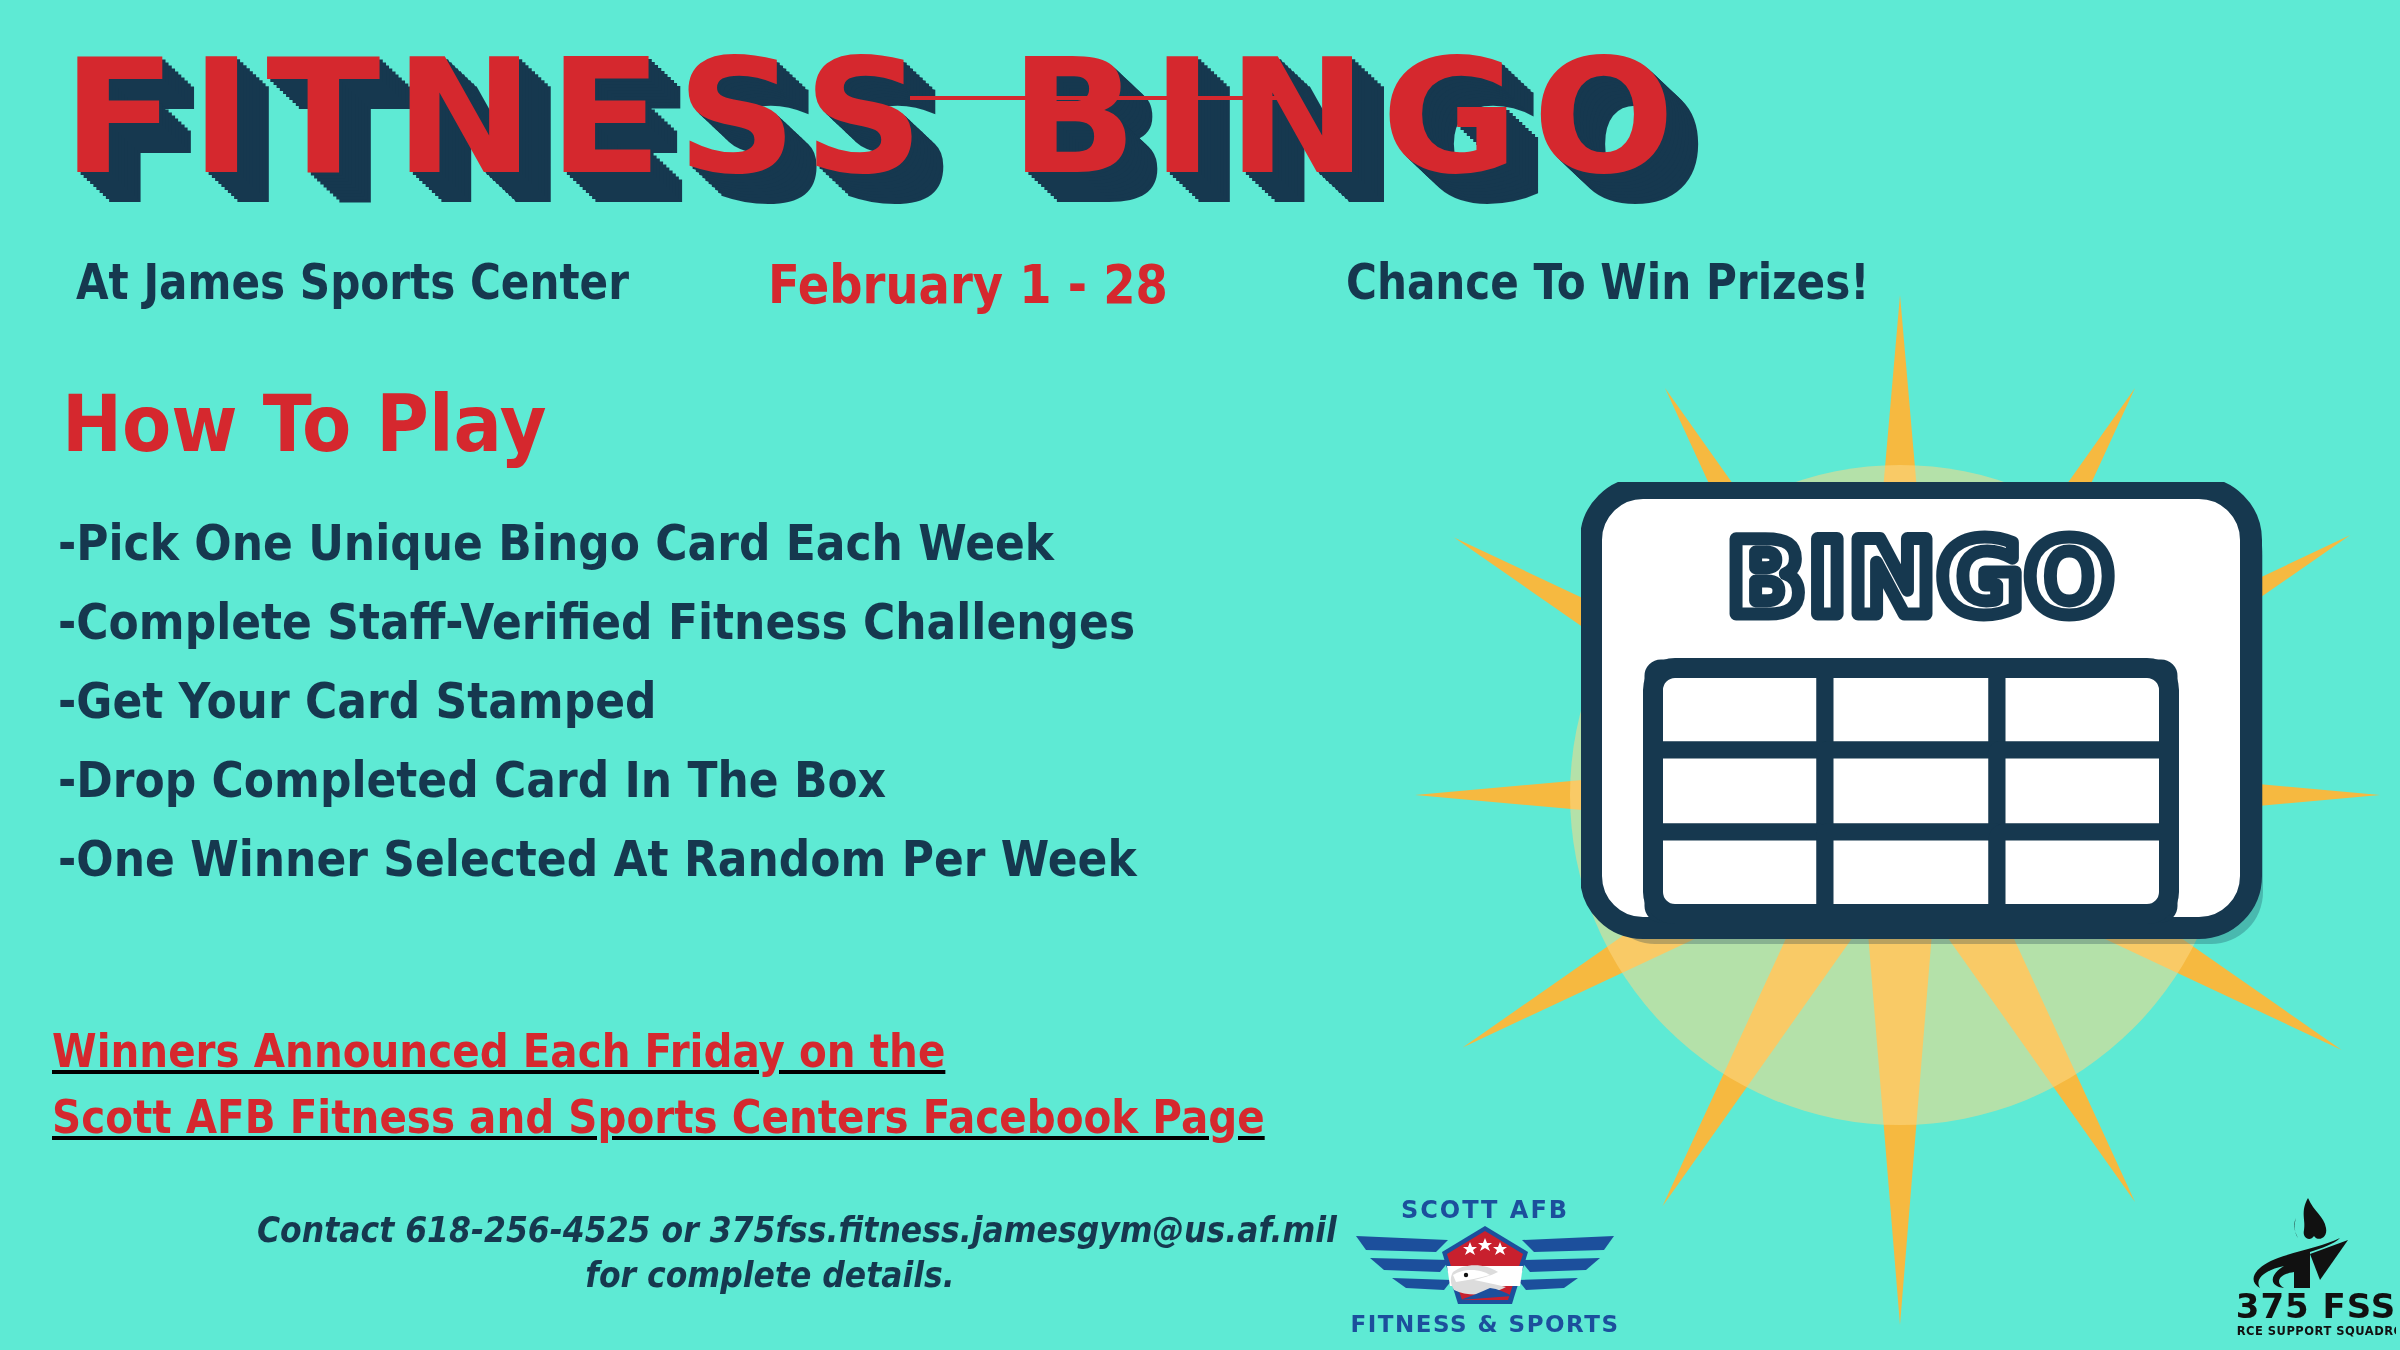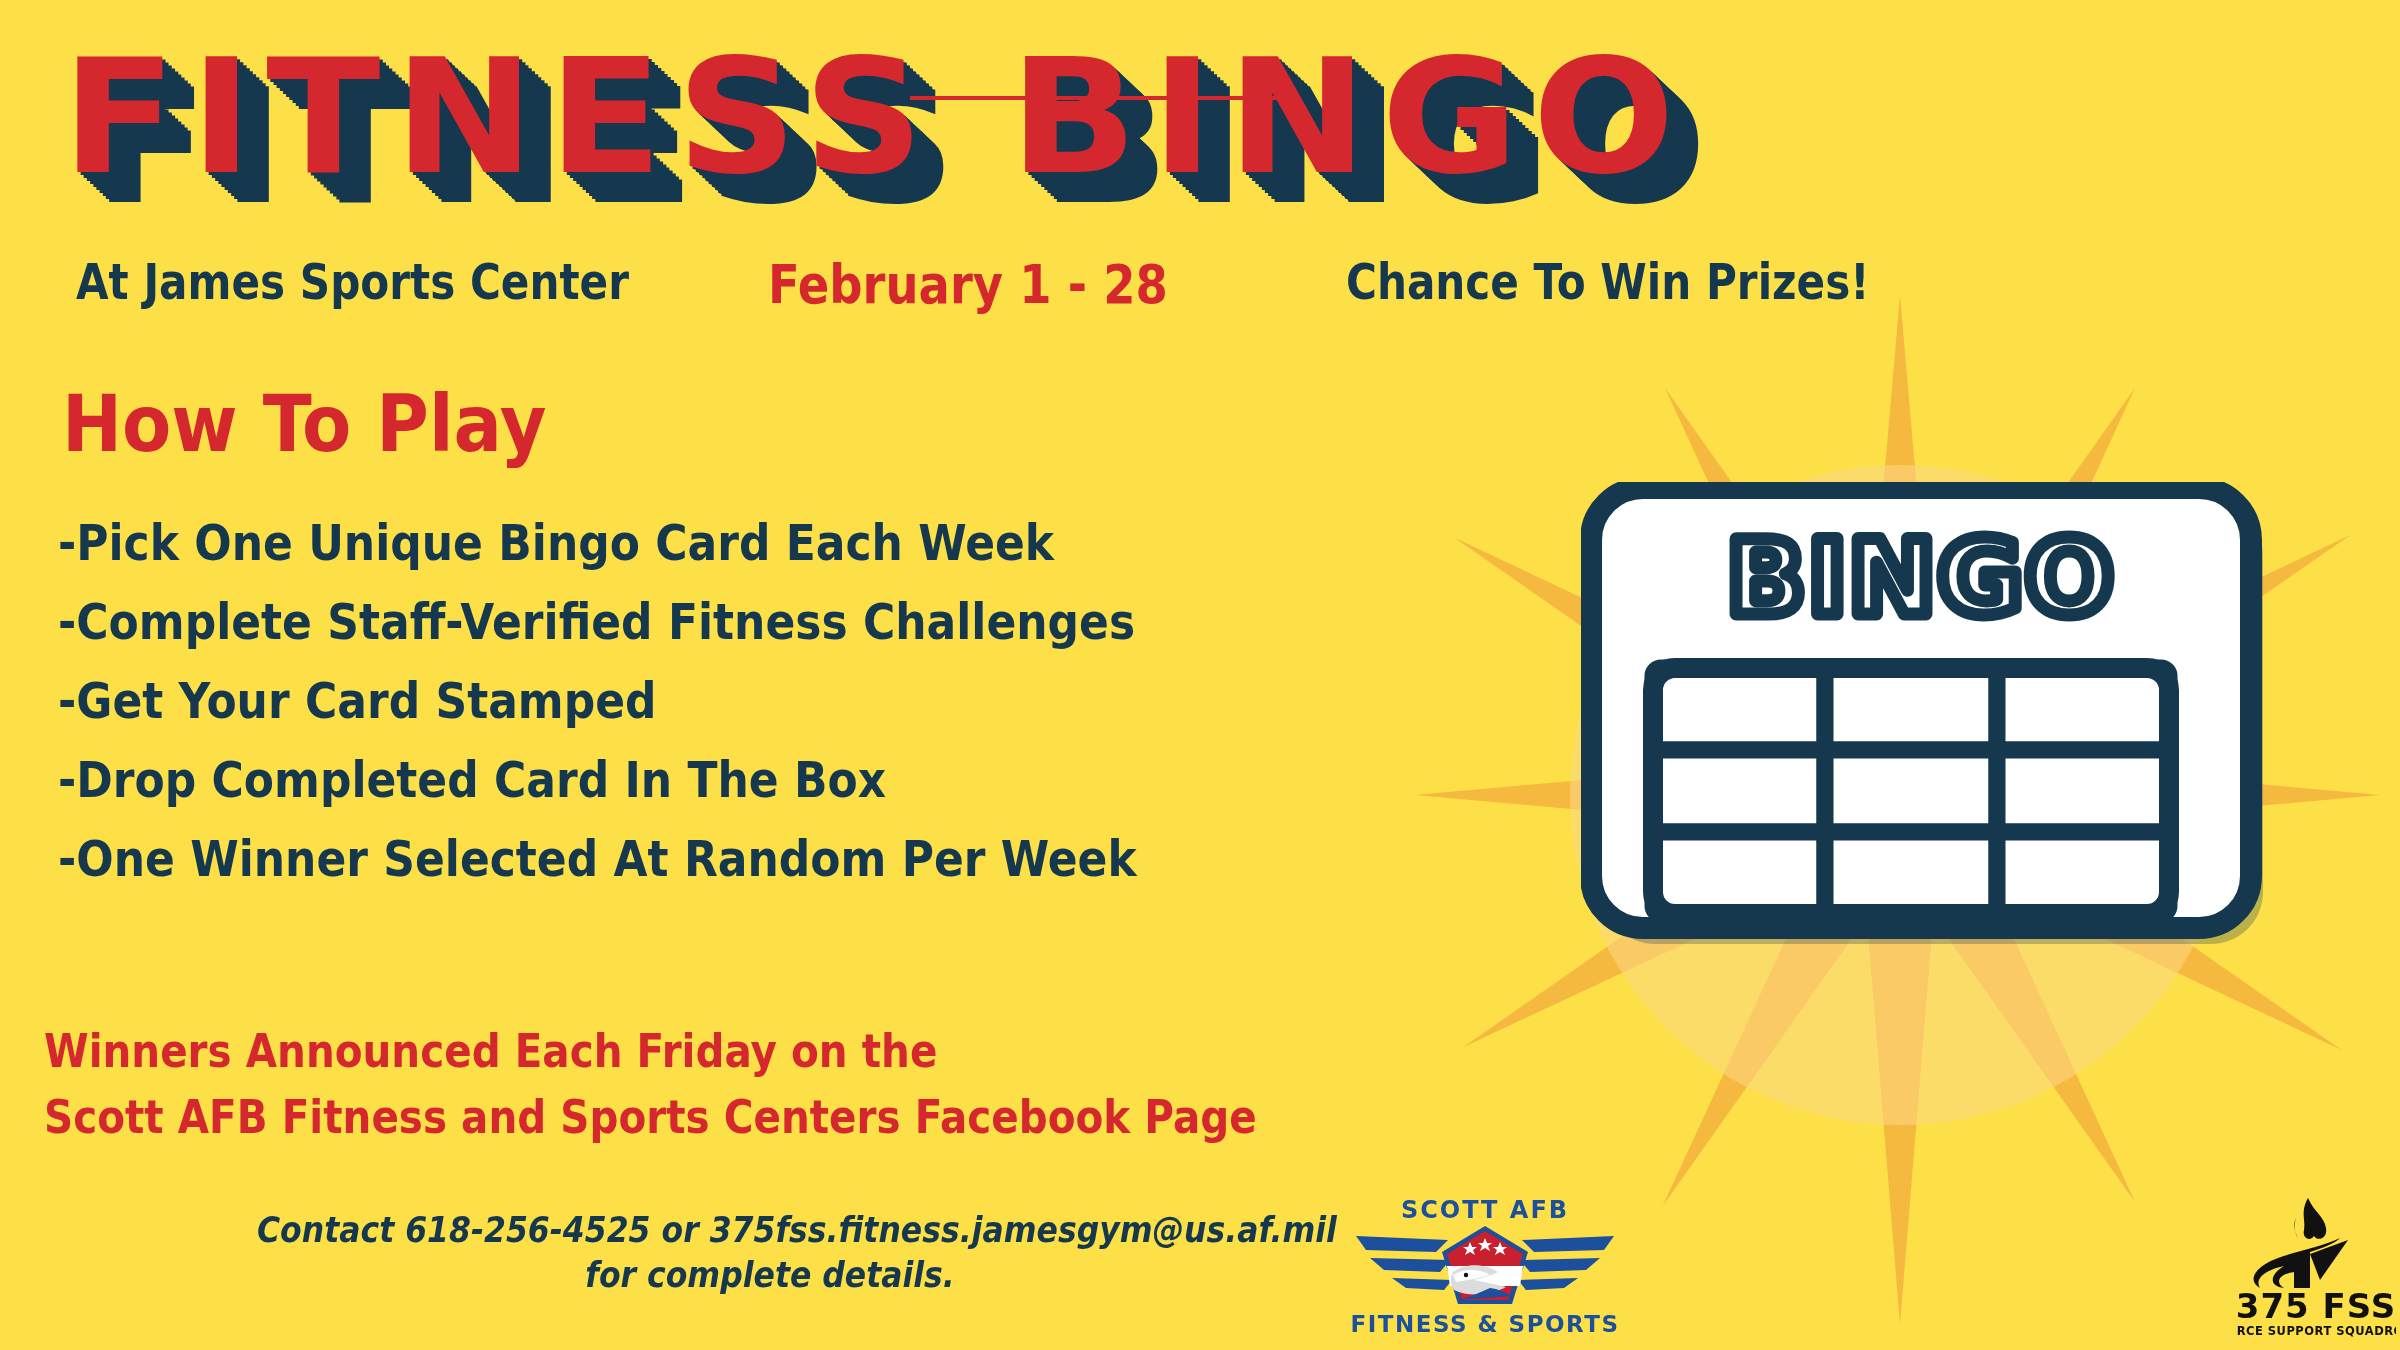--- a/index.html
+++ b/index.html
@@ -7,21 +7,21 @@
     background: #e8dfb4;
   }
   body {
     width: 2400px; height: 1350px;
     overflow: hidden;
     font-family: "Liberation Sans", sans-serif;
   }
   #poster {
     position: relative;
     width: 2400px; height: 1350px;
-    background: #fde047;
+    background: #5eead4;
     overflow: hidden;
   }
 
   
   #sunburst {
     position: absolute;
     left: 1390px; top: 240px;
     width: 1020px; height: 1110px;
     z-index: 1;
     pointer-events: none;
@@ -115,22 +115,23 @@
     color: #16384f;
     margin-bottom: 29px;
     white-space: nowrap;
     transform: scaleX(0.88);
     transform-origin: left top;
   }
 
   
   #winners {
     position: absolute;
-    left: 44px; top: 1028px;
-    z-index: 6;
+    left: 52px; top: 1028px;
+    z-index: 6;
+    text-decoration: underline;
   }
   .winner-line {
     font-family: "DejaVu Sans", sans-serif;
     font-weight: bold;
     font-size: 46px;
     line-height: 1;
     color: #d5282e;
     margin-bottom: 20px;
     white-space: nowrap;
     transform: scaleX(0.88);

